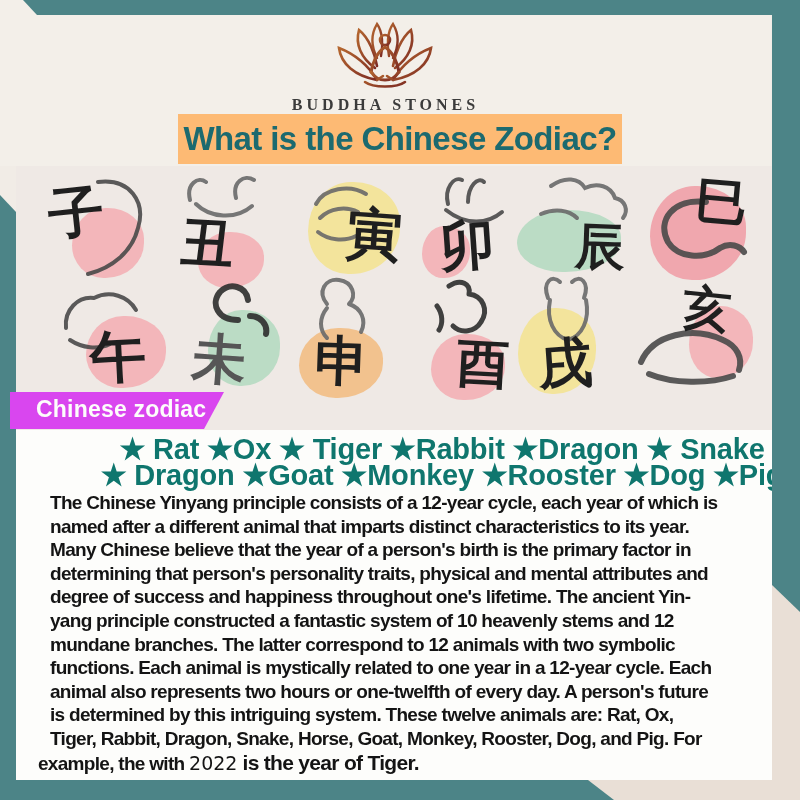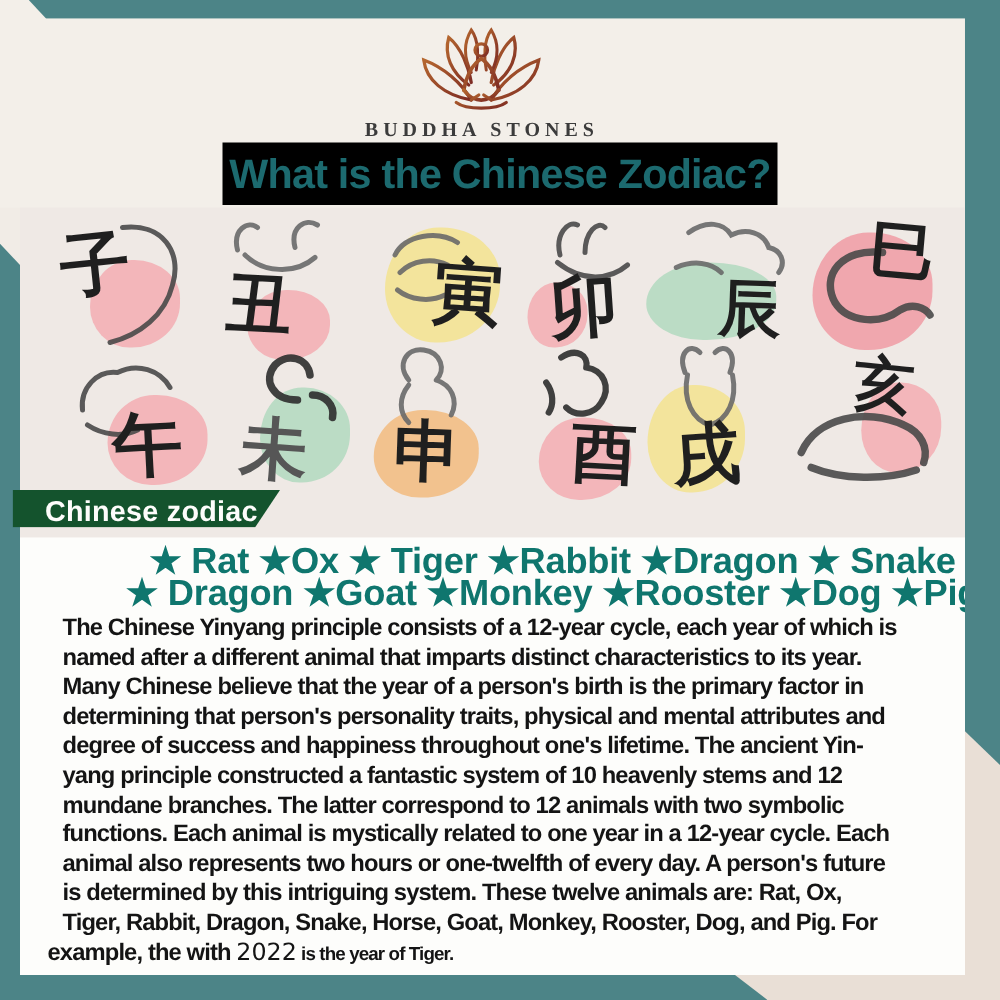--- a/index.html
+++ b/index.html
@@ -19,55 +19,55 @@
   #beige-right{left:772px;top:585px;width:28px;height:215px;}
   #band-bottom{left:0;top:780px;width:614px;height:20px;
                clip-path:polygon(0 0,588px 0,100% 100%,0 100%);}
   #beige-bottom{left:560px;top:780px;width:240px;height:20px;}
 
   
   #top-panel{left:0;top:0;width:771px;height:166px;background:#f3efe9;z-index:3;}
   #brand-name{left:0;top:96px;width:771px;text-align:center;z-index:5;
               font-family:"Liberation Serif",serif;font-size:16px;font-weight:600;
               letter-spacing:4px;color:#3b3b3b;}
-  #title-strip{left:178px;top:114px;width:444px;height:50px;background:#000000;z-index:5;}
+  #title-strip{left:178px;top:114px;width:444px;height:50px;background:#fdba74;z-index:5;}
   #page-title{width:100%;text-align:center;line-height:50px;font-size:33px;font-weight:bold;
               letter-spacing:-0.6px;color:#1c6a6f;}
   #logo{left:325px;top:18px;z-index:5;}
 
   
   #art-panel{left:16px;top:166px;width:756px;height:264px;background:#efe9e5;z-index:3;}
   .cell{position:absolute;width:118px;height:118px;}
   .blob{position:absolute;border-radius:48% 52% 55% 45%/55% 45% 52% 48%;}
   .blob.pink{background:#f3b6ba;}
   .blob.yellow{background:#f3e49c;}
   .blob.green{background:#bbdcc5;}
   .blob.orange{background:#f2c28e;}
   .zchar{position:absolute;font-family:"DejaVu Serif",serif;font-weight:bold;
          color:#1f1f1f;line-height:1;}
   .squiggle{position:absolute;opacity:.9;}
 
   
-  #ribbon{left:10px;top:392px;width:214px;height:30px;background:#14532d;z-index:6;
+  #ribbon{left:10px;top:392px;width:214px;height:37px;background:#d946ef;z-index:6;
           clip-path:polygon(0 0,100% 0,calc(100% - 20px) 100%,0 100%);}
   #ribbon-label{margin:0 0 0 26px;line-height:35px;font-size:23px;font-weight:bold;
                 color:#fdfdfb;letter-spacing:0.2px;}
 
   
   #text-panel{left:16px;top:430px;width:756px;height:350px;background:#fdfdfb;z-index:3;}
   #star-list{position:absolute;left:0;top:6px;width:100%;text-align:center;
              color:#0f766e;font-size:29px;font-weight:bold;line-height:26px;
              letter-spacing:-0.2px;white-space:pre;margin-left:48px;}
   #body-text{position:absolute;left:34px;top:61px;width:742px;color:#141414;
              font-size:19px;font-weight:700;line-height:23.6px;letter-spacing:-0.7px;
              white-space:pre;}
   #last-line{position:absolute;left:22px;top:61px;margin-top:259.6px;color:#141414;
              font-size:19px;font-weight:700;letter-spacing:-0.7px;white-space:pre;}
   #year-num{font-family:"DejaVu Sans",sans-serif;font-weight:400;font-size:19px;letter-spacing:0;text-align:center;}
-  #last-suffix{font-size:15px;}
+  #last-suffix{font-size:21px;}
 </style>
 </head>
 <body>
 
 <div class="abs beige-piece" id="beige-right"></div>
 <div class="abs beige-piece" id="beige-bottom"></div>
 <div class="abs teal-piece" id="band-top"></div>
 <div class="abs teal-piece" id="band-left"></div>
 <div class="abs teal-piece" id="band-right"></div>
 <div class="abs teal-piece" id="band-bottom"></div>

